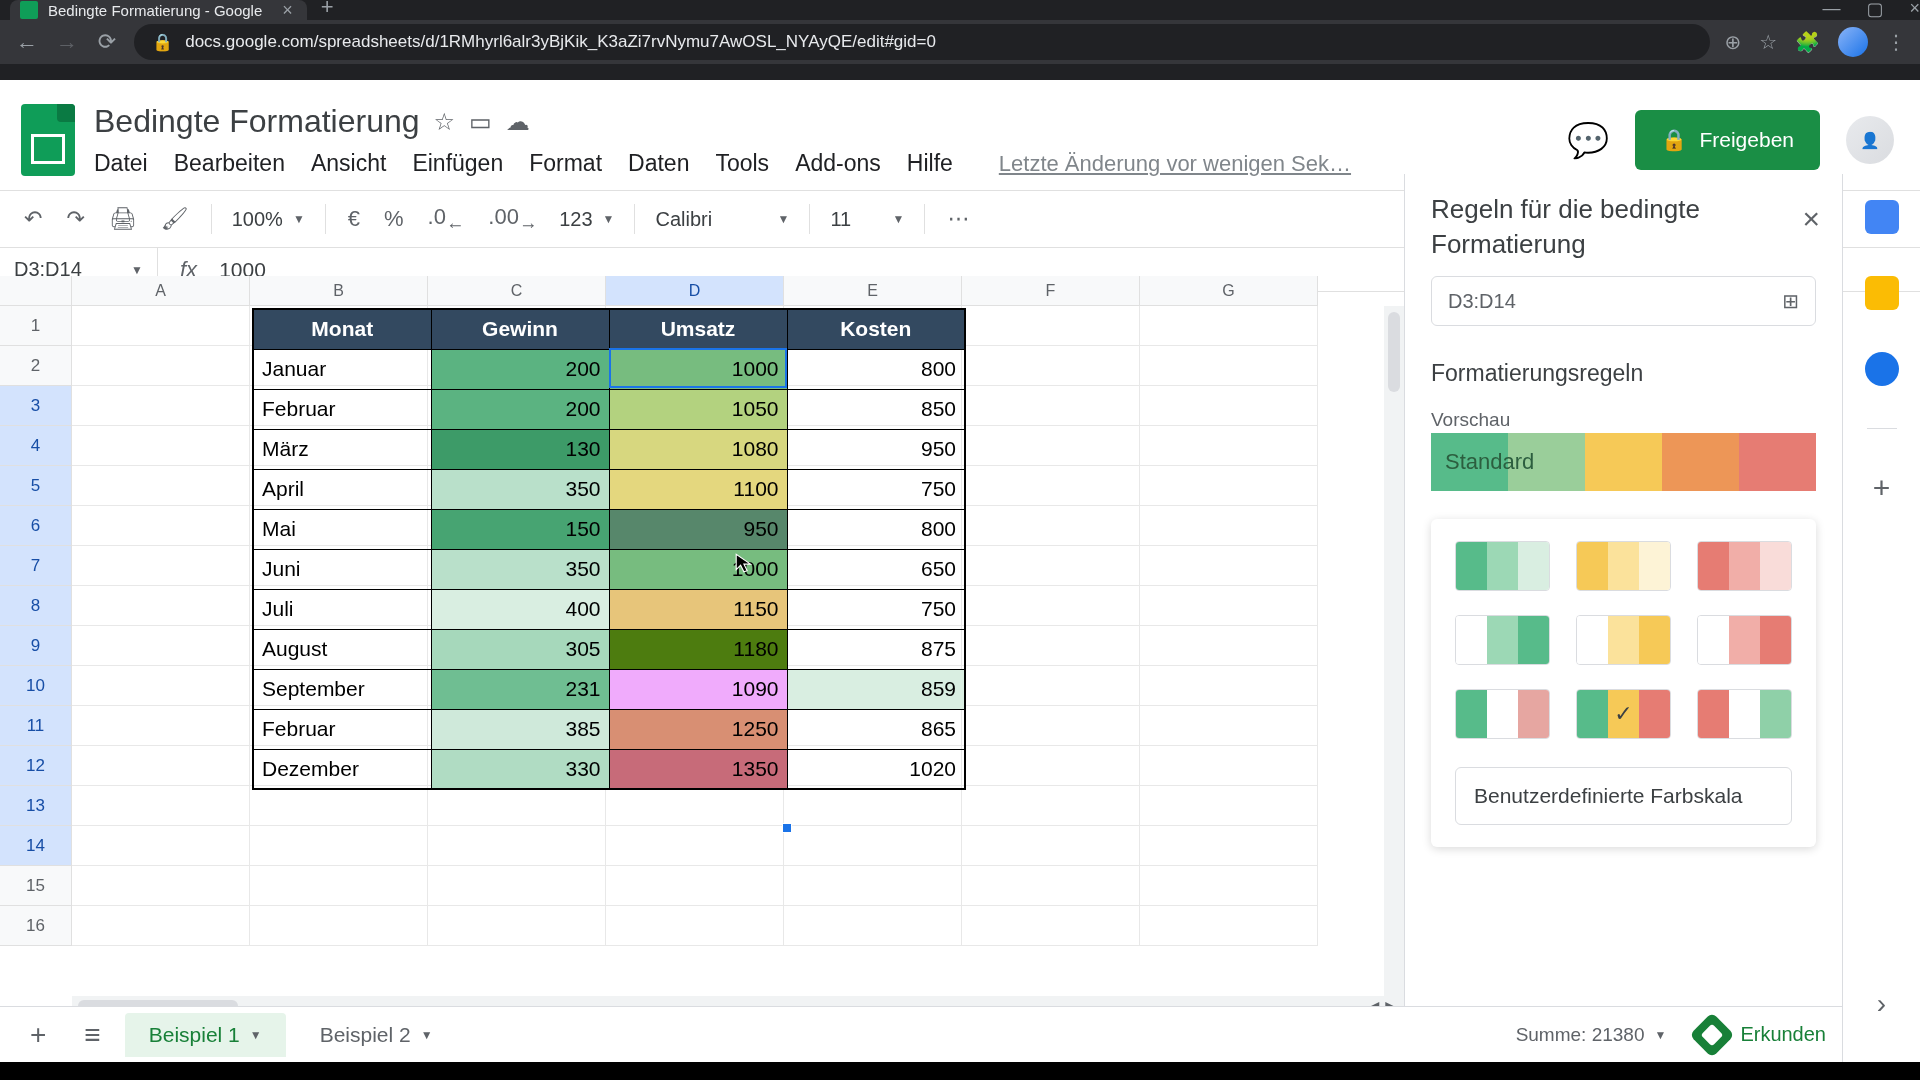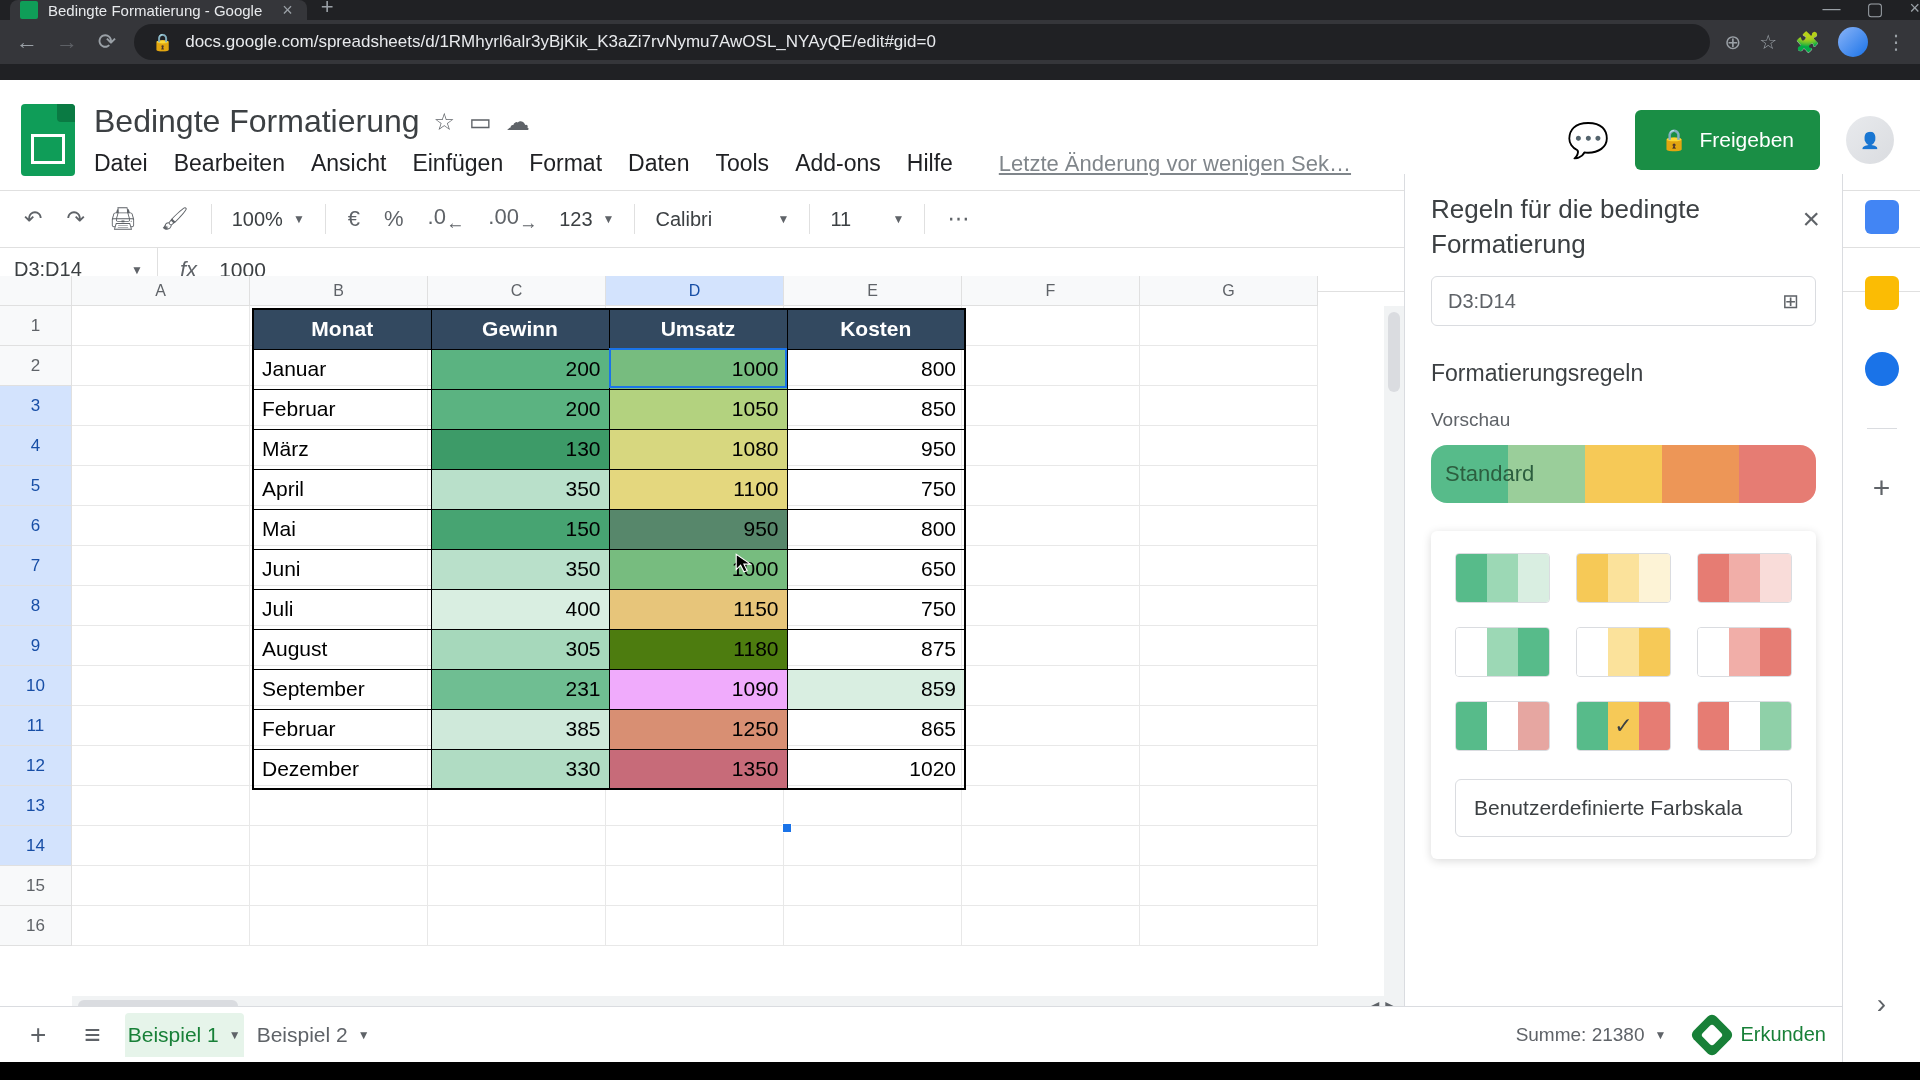--- a/index.html
+++ b/index.html
@@ -81,34 +81,34 @@
 .sel-box { position:absolute; border:2px solid #1a73e8; pointer-events:none; z-index:10; }
 .sel-handle { position:absolute; width:10px; height:10px; background:#1a73e8; border:1px solid #fff; z-index:11; }
 
 
 .side-panel { position:absolute; top:174px; right:78px; width:438px; bottom:64px; background:#fff; border-left:1px solid #dadce0; padding:18px 26px 0 26px; }
 .sp-title { font-size:26px; color:#3c4043; font-weight:500; line-height:1.35; }
 .sp-close { position:absolute; top:28px; right:22px; font-size:30px; color:#5f6368; }
 .sp-range { margin-top:14px; border:1px solid #dadce0; border-radius:6px; height:50px; display:flex; align-items:center; justify-content:space-between; padding:0 16px; font-size:20px; color:#5f6368; }
 .sp-section { font-size:23px; color:#3c4043; margin-top:34px; font-weight:500; }
 .sp-label { font-size:19px; color:#5f6368; margin-top:22px; }
-.sp-preview { margin-top:14px; height:58px; border-radius:16px; display:flex; overflow:hidden; align-items:stretch; }
+.sp-preview { margin-top:2px; height:58px; border-radius:0; display:flex; overflow:hidden; align-items:stretch; }
 .sp-preview .seg { flex:1; }
 .sp-preview .label { position:absolute; font-size:22px; color:#2c5e3f; padding-left:14px; line-height:58px; }
 .sp-palette { margin-top:28px; background:#fff; border-radius:6px; box-shadow:0 2px 10px rgba(0,0,0,0.15); padding:22px 24px; }
 .palette-row { display:flex; gap:26px; margin-bottom:24px; }
 .palette-item { width:120px; height:50px; border:1px solid #dadce0; border-radius:4px; display:flex; overflow:hidden; position:relative; cursor:pointer; }
 .palette-item .s { flex:1; }
 .palette-item.selected::after { content:"✓"; position:absolute; left:50%; top:50%; transform:translate(-50%,-50%); font-size:22px; color:#3c4043; }
 .sp-custom { border:1px solid #dadce0; border-radius:6px; height:58px; display:flex; align-items:center; padding:0 18px; font-size:21px; color:#3c4043; }
 
 
 .sheet-tabs { position:absolute; bottom:18px; left:0; right:78px; height:56px; border-top:1px solid #dadce0; display:flex; align-items:center; padding:0 16px; gap:10px; background:#fff; }
 .st-btn { font-size:28px; color:#5f6368; padding:0 14px; }
-.sheet-tab { padding:10px 3px; font-size:21px; color:#5f6368; display:flex; align-items:center; gap:10px; border-radius:4px 4px 0 0; }
+.sheet-tab { padding:10px 24px; font-size:21px; color:#5f6368; display:flex; align-items:center; gap:10px; border-radius:4px 4px 0 0; }
 .sheet-tab.active { color:#188038; background:#e6f4ea; font-weight:500; }
 .status-sum { margin-left:auto; font-size:19px; color:#5f6368; display:flex; align-items:center; gap:10px; padding-right:20px; }
 .explore-btn { color:#188038; font-size:20px; display:flex; align-items:center; gap:12px; }
 .explore-icon { width:32px; height:32px; background:#188038; border-radius:6px; transform:rotate(45deg); position:relative; }
 .explore-icon::after { content:""; position:absolute; inset:8px; background:#fff; border-radius:3px; }
 
 
 .right-rail { position:absolute; top:174px; right:0; width:78px; bottom:0; border-left:1px solid #dadce0; display:flex; flex-direction:column; align-items:center; padding-top:26px; gap:42px; }
 .rail-icon { width:34px; height:34px; border-radius:6px; }
 .rail-expand { margin-top:auto; margin-bottom:60px; font-size:28px; color:#5f6368; }

